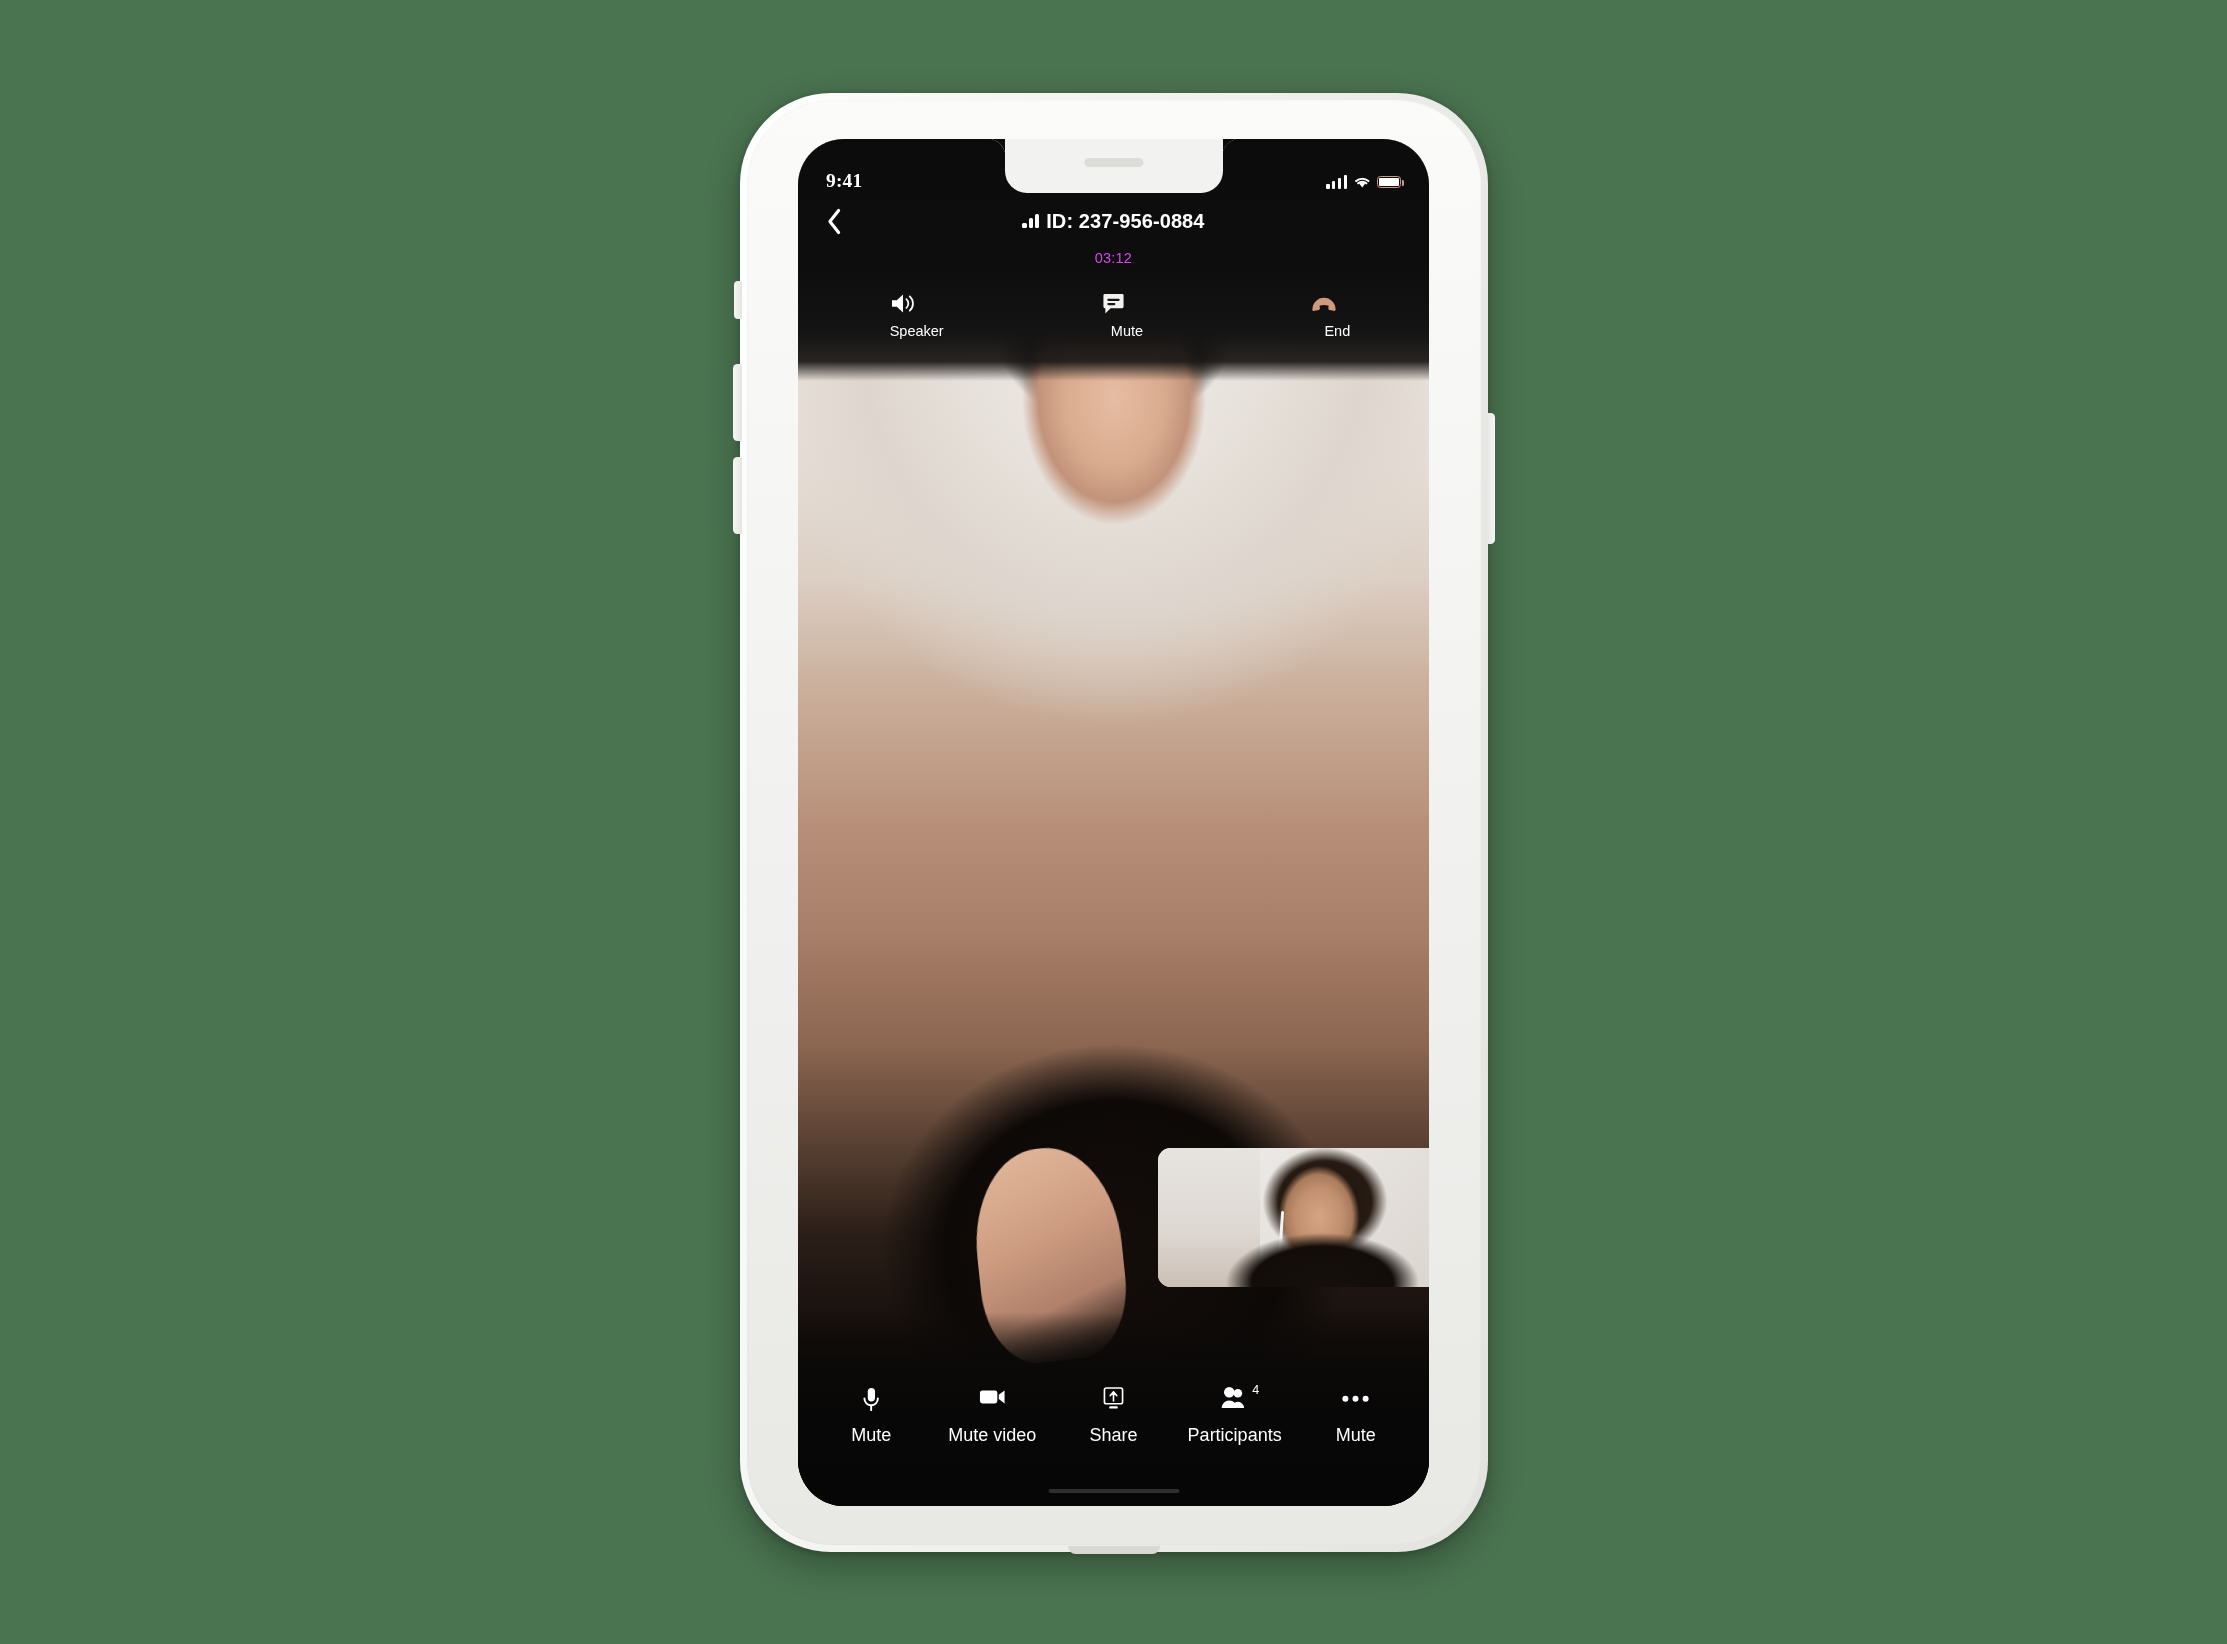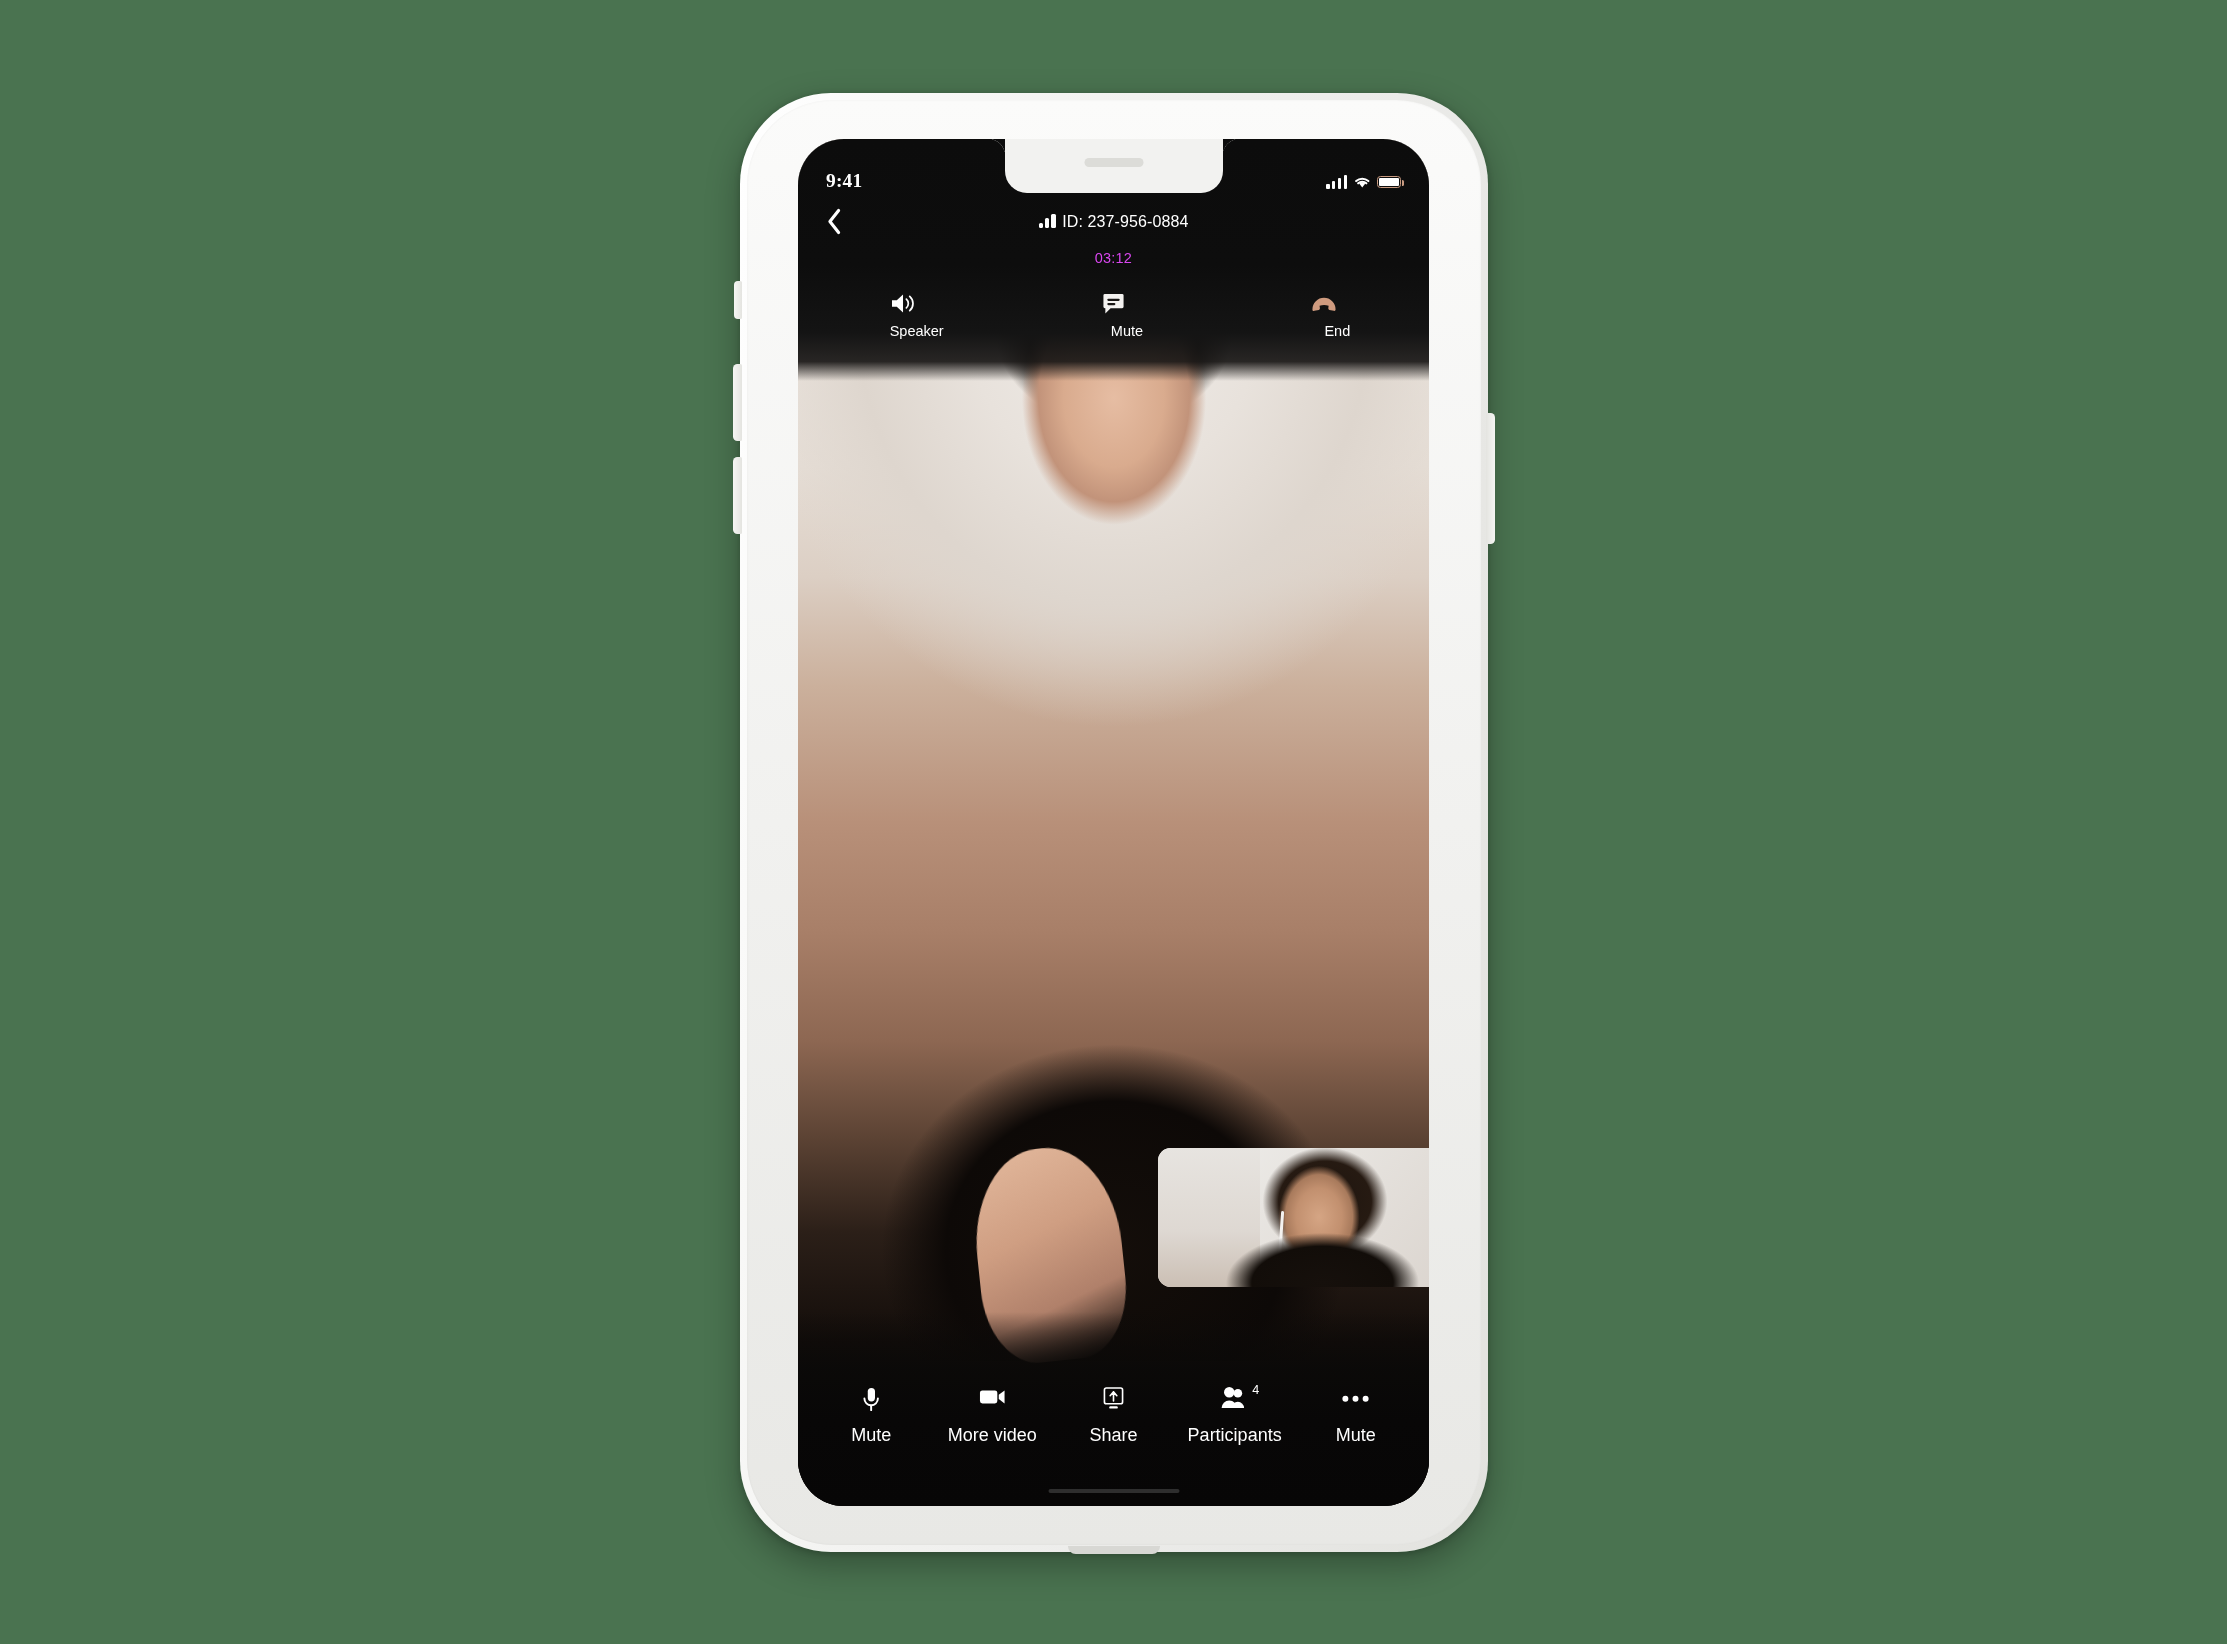--- a/index.html
+++ b/index.html
@@ -151,21 +151,21 @@
   #back-button{
     position:absolute; left:21px; top:50%; transform:translateY(-50%);
     width:30px; height:30px; display:flex; align-items:center; justify-content:center; cursor:pointer;
   }
   #meeting-id-wrap{ display:flex; align-items:center; gap:6.8px; }
   .hdr-sig{ display:flex; align-items:flex-end; gap:1.9px; height:13.6px; }
   .hdr-sig i{ display:block; width:4.4px; background:#fff; border-radius:1.5px; }
   .hdr-sig i:nth-child(1){ height:5.8px; }
   .hdr-sig i:nth-child(2){ height:10.2px; }
   .hdr-sig i:nth-child(3){ height:14.5px; }
-  #meeting-id-text{ font-size:16px; font-weight:400; letter-spacing:0.1px; }
+  #meeting-id-text{ font-size:20px; font-weight:700; letter-spacing:0.1px; }
   #call-duration{
     position:absolute; left:0; top:111px; width:100%; z-index:30;
     text-align:center; color:#d946ef; font-size:14.5px; font-weight:400; letter-spacing:0.2px;
   }
 
   
   #top-toolbar{
     position:absolute; left:0; top:145px; width:100%; height:62px; z-index:30;
     display:flex; align-items:center;
   }
@@ -352,21 +352,21 @@
         <div class="lbl">Mute</div>
       </div>
 
       <div class="bot-item">
         <div class="ico">
           <svg width="27" height="19.4" viewBox="0 0 56 40">
             <rect x="2" y="7" width="36" height="27" rx="5" fill="#fff"></rect>
             <path d="M41 16 L53 7 v27 l-12 -9 Z" fill="#fff"></path>
           </svg>
         </div>
-        <div class="lbl">More video</div>
+        <div class="lbl">Mute video</div>
       </div>
 
       <div class="bot-item">
         <div class="ico">
           <svg width="21" height="25" viewBox="0 0 44 52">
             <rect x="3" y="2" width="38" height="33" rx="4" stroke="#fff" stroke-width="3.4" fill="none"></rect>
             <path d="M22 10 L22 29 M22 10 L15 18 M22 10 L29 18" stroke="#fff" stroke-width="3.4" fill="none" stroke-linecap="round" stroke-linejoin="round"></path>
             <rect x="13" y="40" width="18" height="5" rx="2.5" fill="#fff"></rect>
           </svg>
         </div>

